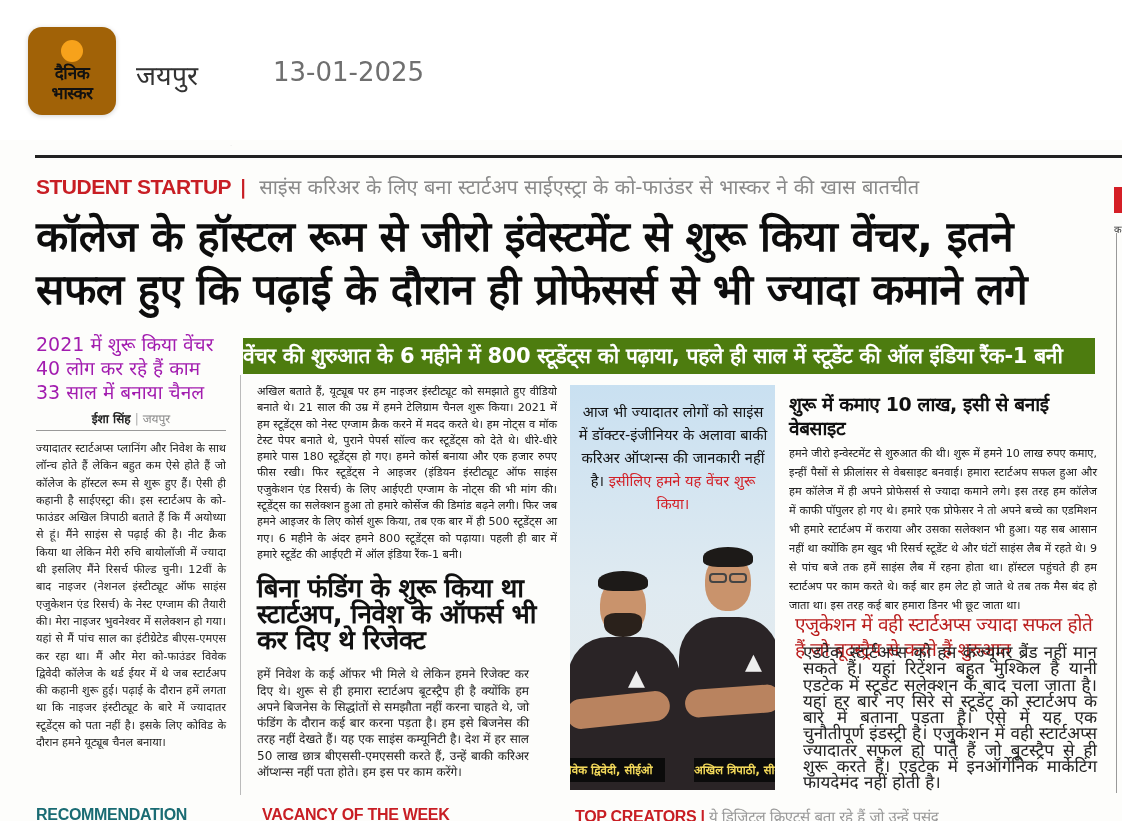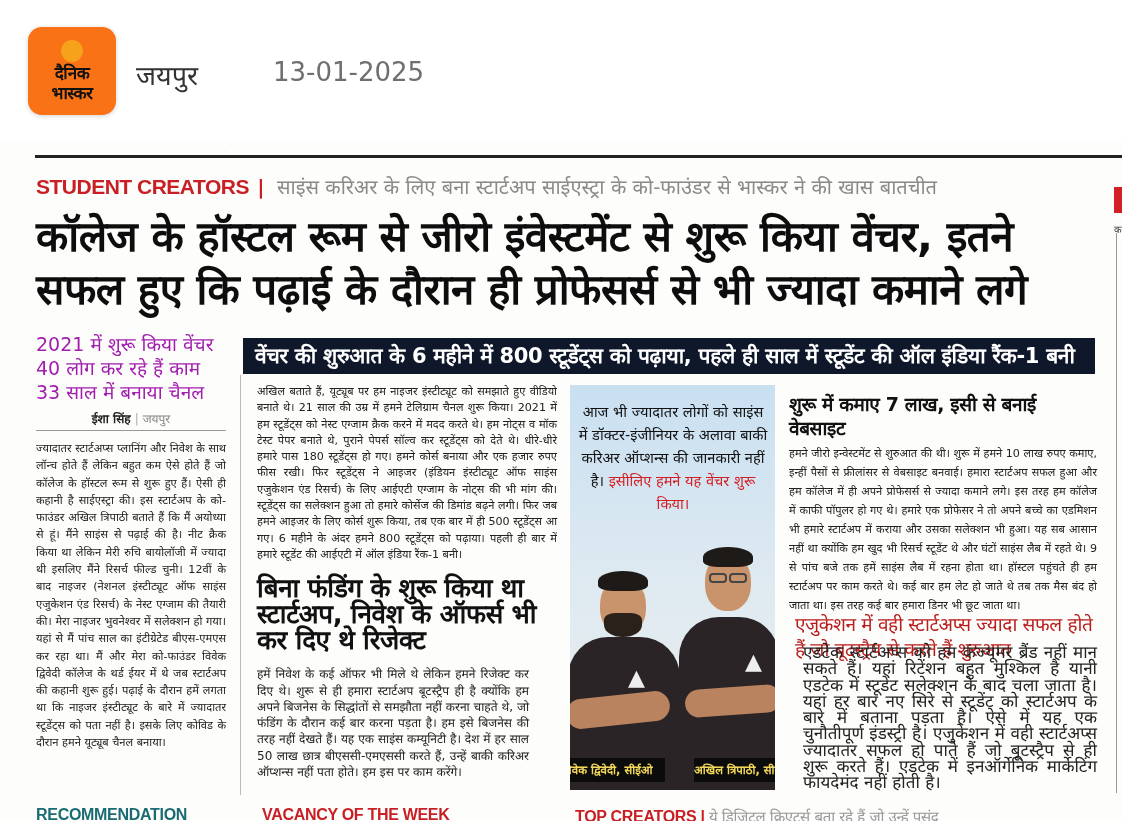--- a/index.html
+++ b/index.html
@@ -1,21 +1,21 @@
 <!DOCTYPE html>
 <html><head>
 <meta charset="utf-8">
 <style>
   * { box-sizing: border-box; margin: 0; padding: 0; }
   html, body { width: 1122px; height: 821px; overflow: hidden; background: #ffffff; }
   body { font-family: "DejaVu Sans", sans-serif; color: #222; position: relative; }
 
   
   .appbar { position: absolute; left: 0; top: 0; width: 1122px; height: 140px; background: #fff; }
-  .logo { position: absolute; left: 28px; top: 27px; width: 88px; height: 88px; border-radius: 14px; background: #f97316; box-shadow: 0 1px 5px rgba(0,0,0,0.18); }
+  .logo { position: absolute; left: 28px; top: 27px; width: 88px; height: 88px; border-radius: 14px; background: #a16207; box-shadow: 0 1px 5px rgba(0,0,0,0.18); }
   .logo .sun { position: absolute; left: 33px; top: 13px; width: 22px; height: 22px; border-radius: 50%; background: #f7a21b; }
   .logo .l1, .logo .l2 { position: absolute; left: 0; width: 88px; text-align: center; font-weight: bold; color: #111; font-size: 17px; line-height: 18px; letter-spacing: -0.5px; }
   .logo .l1 { top: 37px; }
   .logo .l2 { top: 57px; }
   .city { position: absolute; left: 136px; top: 56px; font-size: 27px; color: #333; font-weight: 500; }
   .date { position: absolute; left: 236px; top: 57px; font-size: 26px; color: #6f6f6f; margin-left: 37px; }
 
   
   .clip { position: absolute; left: 0; top: 140px; width: 1122px; height: 681px; background: #fdfdfb; }
   .faint-top { position: absolute; left: 230px; top: 2px; font-size: 7px; color: #e2e2e2; }
@@ -37,21 +37,21 @@
   .subheads { font-size: 19px; line-height: 24px; color: #a21caf; }
   .byline { margin-top: 6px; font-size: 12px; text-align: center; color: #222; padding-bottom: 3px; border-bottom: 1px solid #999; }
   .byline .name { font-weight: bold; }
   .byline .pipe { color: #aaa; margin: 0 4px; }
   .byline .loc { color: #888; }
   .left-body { margin-top: 9px; font-size: 11.2px; line-height: 17.3px; color: #222; text-align: justify; }
 
   .col-divider { position: absolute; width: 1px; background: #bbb; }
 
   
-  .banner { position: absolute; left: 243px; top: 198px; width: 852px; height: 36px; background: #0f172a; color: #fff; font-weight: bold; font-size: 21px; line-height: 36px; padding-left: 12px; white-space: nowrap; overflow: hidden; letter-spacing: -0.3px; }
+  .banner { position: absolute; left: 243px; top: 198px; width: 852px; height: 36px; background: #4d7c0f; color: #fff; font-weight: bold; font-size: 21px; line-height: 36px; padding-left: 0; white-space: nowrap; overflow: hidden; letter-spacing: -0.3px; }
 
   
   .mid-col { position: absolute; left: 257px; top: 244px; width: 300px; }
   .mid-body { font-size: 11.1px; line-height: 16.3px; text-align: justify; color: #222; }
   .sub-h { font-weight: bold; font-size: 26px; line-height: 26px; color: #111; margin-top: 12px; letter-spacing: -0.4px; }
   .mid-body2 { margin-top: 13px; font-size: 12px; line-height: 16.3px; text-align: justify; color: #222; width: 272px; }
 
   
   .photo { position: absolute; left: 570px; top: 245px; width: 205px; height: 405px; background: linear-gradient(#c9e0f1 0%, #dfeaf1 50%, #e9eceb 100%); overflow: hidden; }
   .quote { position: absolute; left: 8px; top: 15px; width: 190px; font-size: 14.6px; line-height: 23px; text-align: center; color: #111; font-weight: 500; }
@@ -91,21 +91,21 @@
   </div>
   <div class="city">जयपुर</div>
   <div class="date">13-01-2025</div>
 </div>
 
 <div class="clip">
   <div class="faint-top">·</div>
   <div class="rule"></div>
 
   <div class="kicker">
-    <span class="tag">STUDENT CREATORS</span>
+    <span class="tag">STUDENT STARTUP</span>
     <span class="sep">|</span>
     <span class="sub">साइंस करिअर के लिए बना स्टार्टअप साईएस्ट्रा के को-फाउंडर से भास्कर ने की खास बातचीत</span>
   </div>
 
   <div class="headline">कॉलेज के हॉस्टल रूम से जीरो इंवेस्टमेंट से शुरू किया वेंचर, इतने सफल हुए कि पढ़ाई के दौरान ही प्रोफेसर्स से भी ज्यादा कमाने लगे</div>
 
   <div class="side-red"></div>
   <div class="side-char">क</div>
   <div class="side-line"></div>
 
@@ -154,21 +154,21 @@
       <div class="hair" style="left:30px; top:12px; width:50px; height:20px;"></div>
       <div class="glasses" style="left:36px; top:38px;"></div>
       <div class="glasses" style="left:56px; top:38px;"></div>
     </div>
 
     <div class="caption" style="left:-20px; top:373px; width:115px;">विवेक द्विवेदी, सीईओ</div>
     <div class="caption" style="left:124px; top:373px; width:104px;">अखिल त्रिपाठी, सीओओ</div>
   </div>
 
   <div class="right-col">
-    <div class="right-h">शुरू में कमाए 7 लाख, इसी से बनाई वेबसाइट</div>
+    <div class="right-h">शुरू में कमाए 10 लाख, इसी से बनाई वेबसाइट</div>
     <div class="right-body">हमने जीरो इन्वेस्टमेंट से शुरुआत की थी। शुरू में हमने 10 लाख रुपए कमाए, इन्हीं पैसों से फ्रीलांसर से वेबसाइट बनवाई। हमारा स्टार्टअप सफल हुआ और हम कॉलेज में ही अपने प्रोफेसर्स से ज्यादा कमाने लगे। इस तरह हम कॉलेज में काफी पॉपुलर हो गए थे। हमारे एक प्रोफेसर ने तो अपने बच्चे का एडमिशन भी हमारे स्टार्टअप में कराया और उसका सलेक्शन भी हुआ। यह सब आसान नहीं था क्योंकि हम खुद भी रिसर्च स्टूडेंट थे और घंटों साइंस लैब में रहते थे। 9 से पांच बजे तक हमें साइंस लैब में रहना होता था। हॉस्टल पहुंचते ही हम स्टार्टअप पर काम करते थे। कई बार हम लेट हो जाते थे तब तक मैस बंद हो जाता था। इस तरह कई बार हमारा डिनर भी छूट जाता था।</div>
   </div>
   <div class="right-h2">एजुकेशन में वही स्टार्टअप्स ज्यादा सफल होते हैं जो बूटस्ट्रैप से करते हैं शुरुआत</div>
   <div class="right-body2">एडटेक स्टार्टअप्स को हम कंज्यूमर ब्रैंड नहीं मान सकते हैं। यहां रिटेंशन बहुत मुश्किल है यानी एडटेक में स्टूडेंट सलेक्शन के बाद चला जाता है। यहां हर बार नए सिरे से स्टूडेंट को स्टार्टअप के बारे में बताना पड़ता है। ऐसे में यह एक चुनौतीपूर्ण इंडस्ट्री है। एजुकेशन में वही स्टार्टअप्स ज्यादातर सफल हो पाते हैं जो बूटस्ट्रैप से ही शुरू करते हैं। एडटेक में इनऑर्गेनिक मार्केटिंग फायदेमंद नहीं होती है।</div>
 
   <div class="teaser t1">RECOMMENDATION</div>
   <div class="teaser t2">VACANCY OF THE WEEK</div>
   <div class="teaser t3">
     <span>TOP CREATORS |</span>
     <span class="sub">ये डिजिटल क्रिएटर्स बता रहे हैं जो उन्हें पसंद</span>

